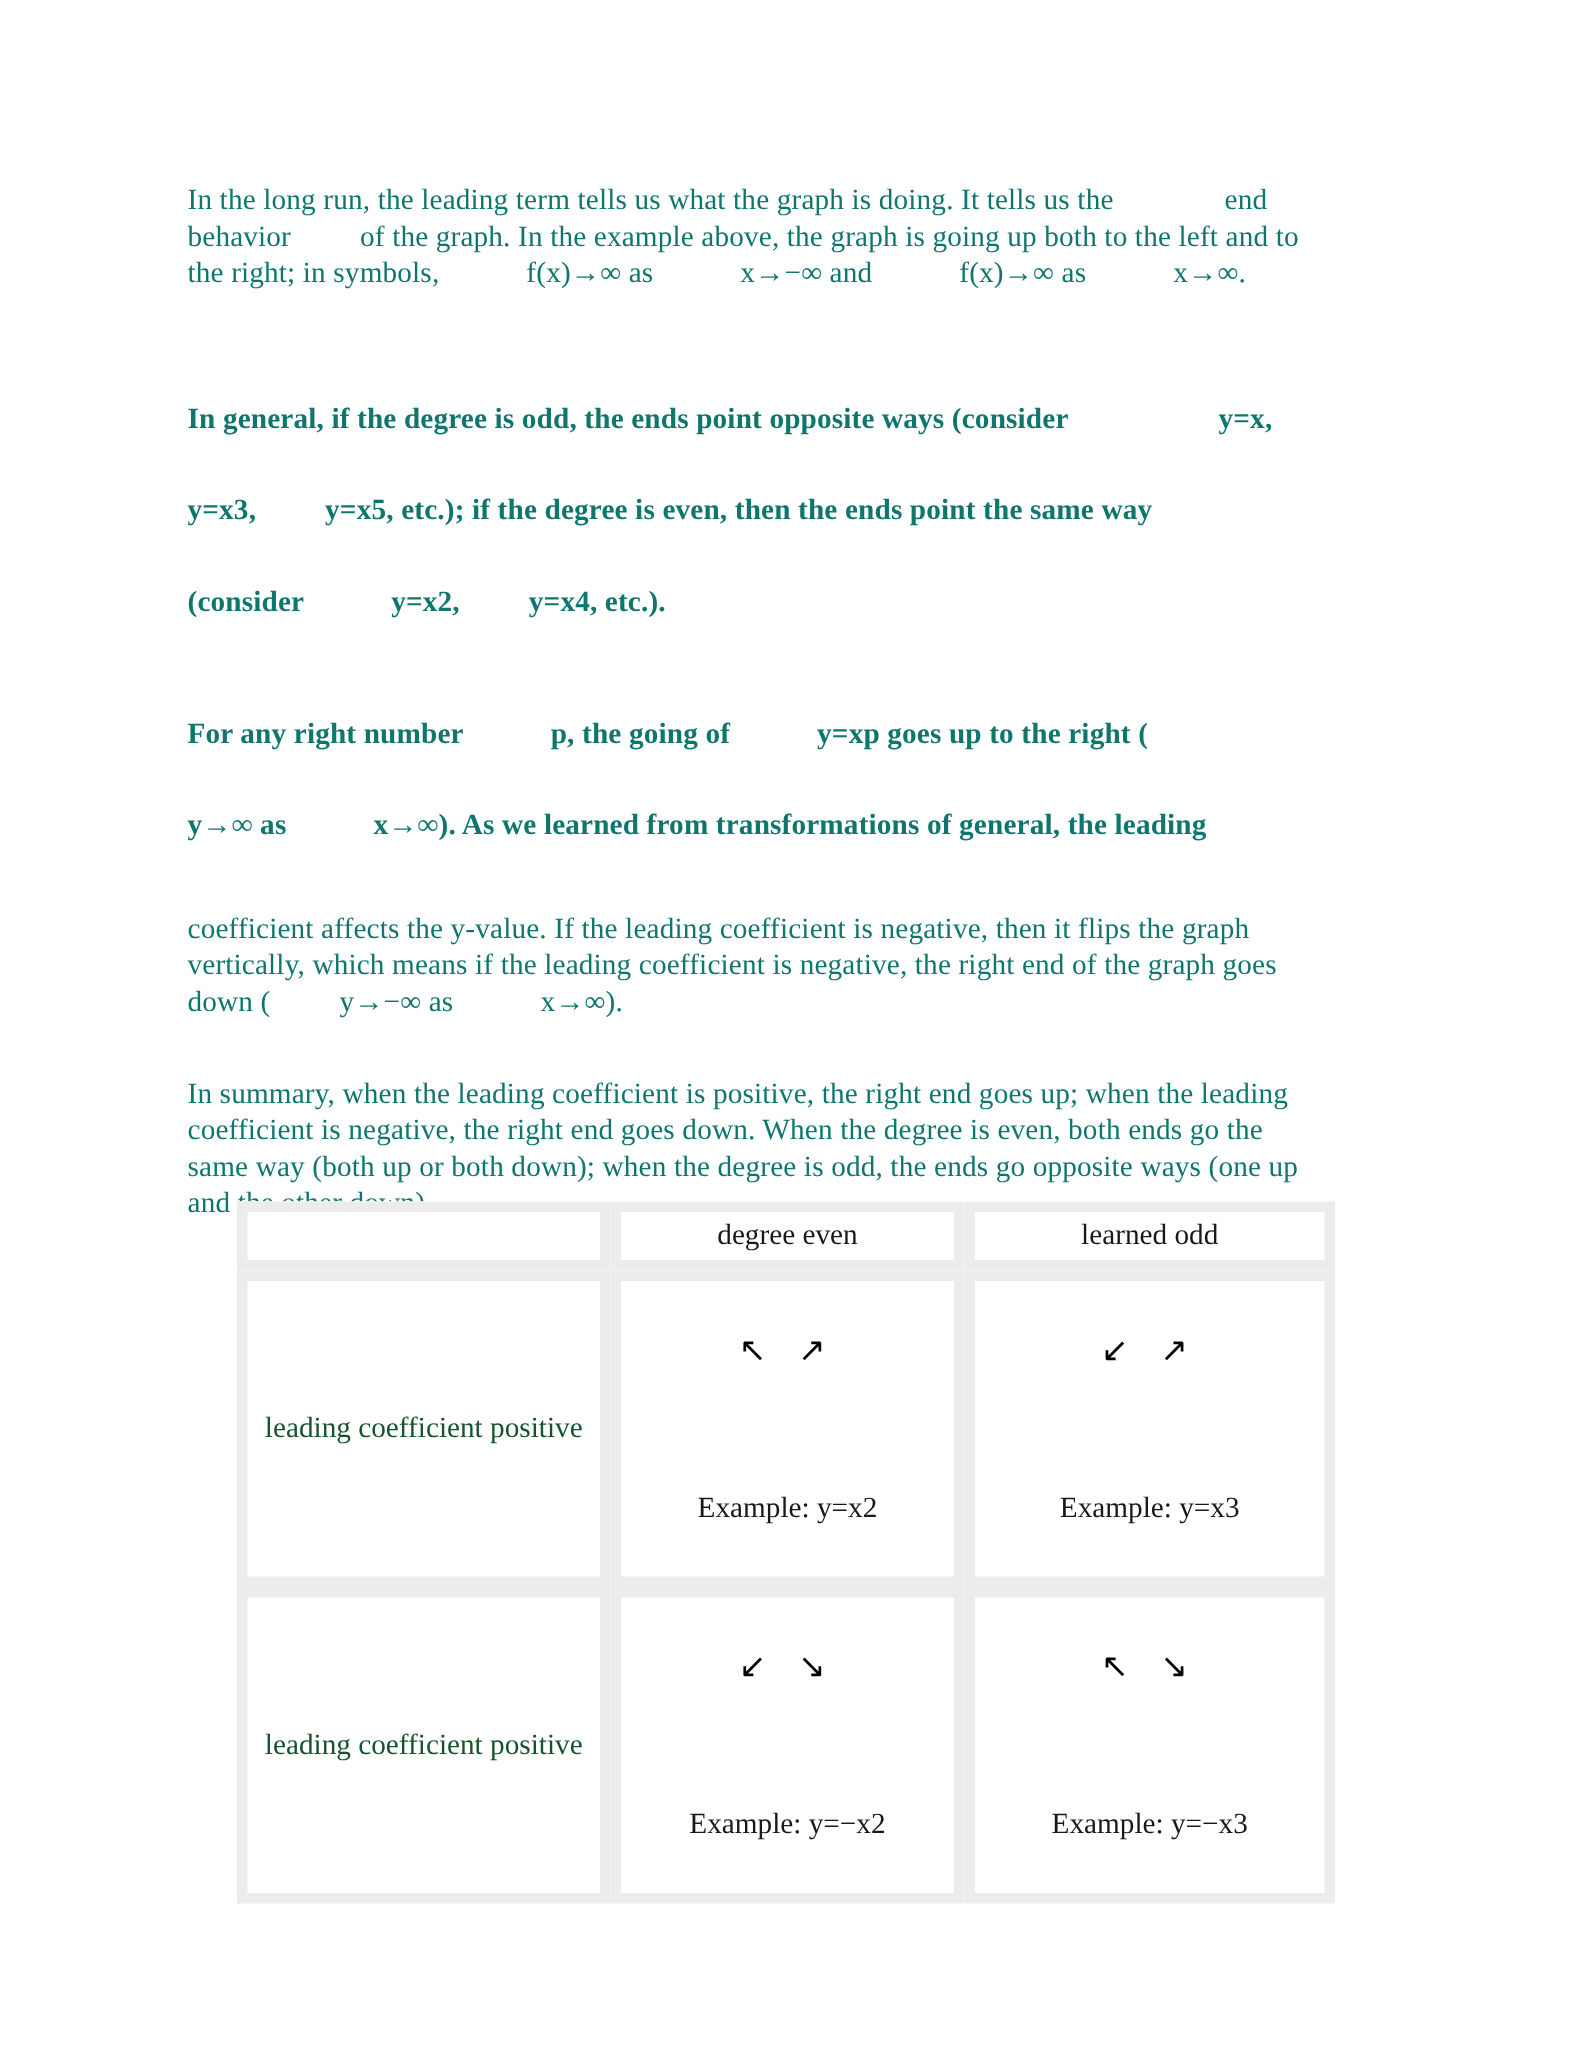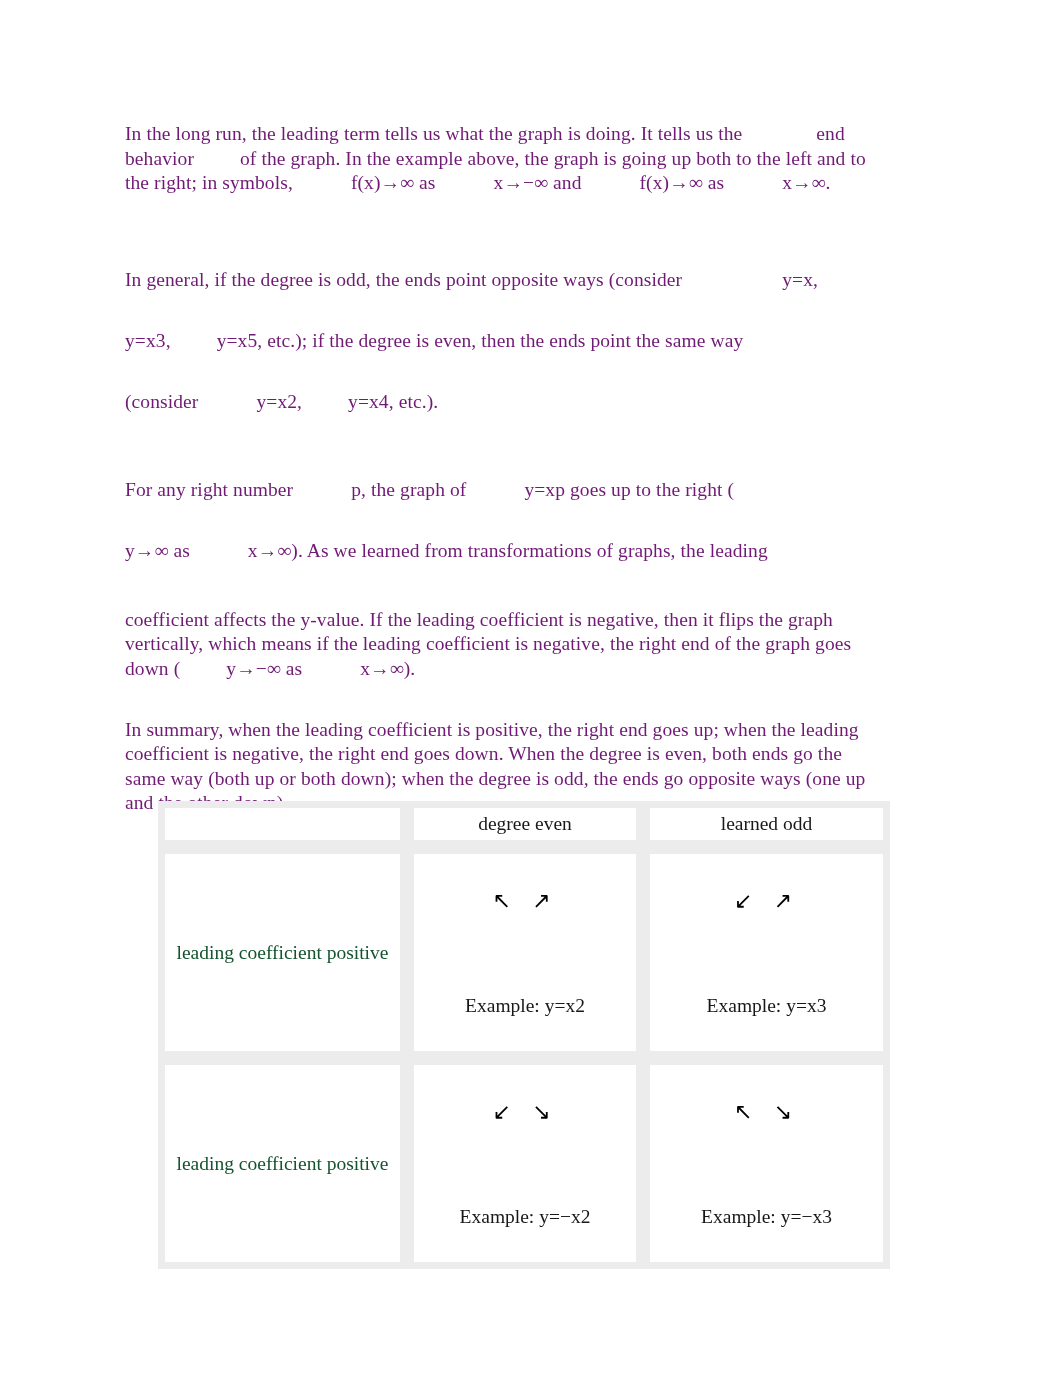--- a/index.html
+++ b/index.html
@@ -25,29 +25,30 @@
   }
   .content {
     position: absolute;
     left: 125px;
     top: 122px;
     width: 752px;
   }
 
   
   .para {
-    color: #701a75;
+    color: #0f766e;
     font-size: 19.5px;
     line-height: 24.6px;
     margin: 0;
     text-align: left;
     letter-spacing: 0.005em;
   }
   .para.loose {
     line-height: 61px;
+    font-weight: bold;
   }
   .gap-sm  { display: inline-block; width: 46px; }
   .gap-md  { display: inline-block; width: 58px; }
   .gap-lg  { display: inline-block; width: 74px; }
   .gap-xl  { display: inline-block; width: 100px; }
 
   .spacer-a { height: 53px; }
   .spacer-b { height: 27px; }
   .spacer-c { height: 27px; }
   .spacer-d { height: 36px; }
@@ -131,21 +132,21 @@
   <div class="content">
 
     <p class="para"><span>In the long run, the leading term tells us what the graph is doing. It tells us the</span><span class="gap-lg"></span><span>end behavior</span><span class="gap-sm"></span><span>of the graph. In the example above, the graph is going up both to the left and to the right; in symbols,</span><span class="gap-md"></span><span>f(x)→∞ as</span><span class="gap-md"></span><span>x→−∞ and</span><span class="gap-md"></span><span>f(x)→∞ as</span><span class="gap-md"></span><span>x→∞.</span></p>
 
     <div class="spacer-a"></div>
 
     <p class="para loose"><span>In general, if the degree is odd, the ends point opposite ways (consider</span><span class="gap-xl"></span><span>y=x,</span><br><span>y=x3,</span><span class="gap-sm"></span><span>y=x5, etc.); if the degree is even, then the ends point the same way</span><br><span>(consider</span><span class="gap-md"></span><span>y=x2,</span><span class="gap-sm"></span><span>y=x4, etc.).</span></p>
 
     <div class="spacer-b"></div>
 
-    <p class="para loose"><span>For any right number</span><span class="gap-md"></span><span>p, the graph of</span><span class="gap-md"></span><span>y=xp goes up to the right (</span><br><span>y→∞ as</span><span class="gap-md"></span><span>x→∞). As we learned from transformations of graphs, the leading</span></p>
+    <p class="para loose"><span>For any right number</span><span class="gap-md"></span><span>p, the going of</span><span class="gap-md"></span><span>y=xp goes up to the right (</span><br><span>y→∞ as</span><span class="gap-md"></span><span>x→∞). As we learned from transformations of general, the leading</span></p>
 
     <div class="spacer-c"></div>
 
     <p class="para"><span>coefficient affects the y-value. If the leading coefficient is negative, then it flips the graph vertically, which means if the leading coefficient is negative, the right end of the graph goes down (</span><span class="gap-sm"></span><span>y→−∞ as</span><span class="gap-md"></span><span>x→∞).</span></p>
 
     <div class="spacer-d"></div>
 
     <p class="para">In summary, when the leading coefficient is positive, the right end goes up; when the leading coefficient is negative, the right end goes down. When the degree is even, both ends go the same way (both up or both down); when the degree is odd, the ends go opposite ways (one up and the other down).</p>
 
   </div>

